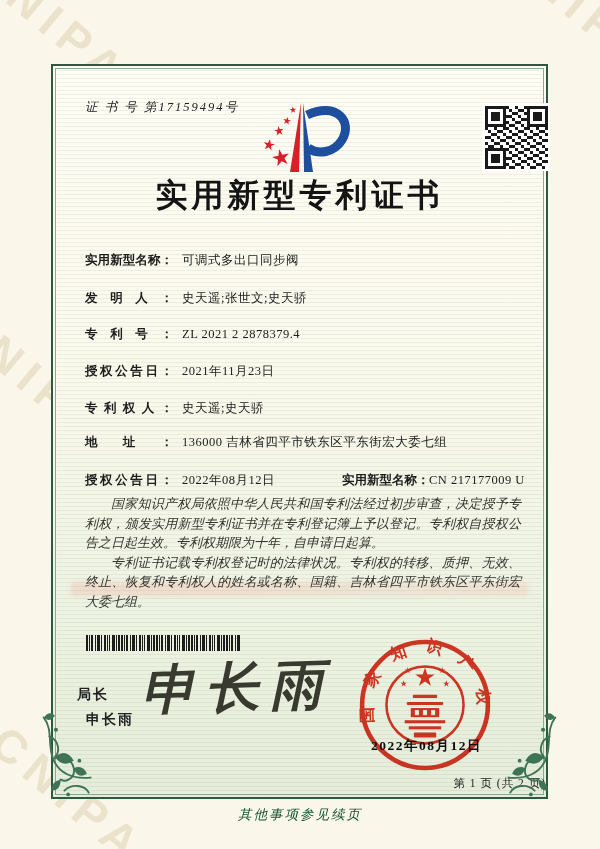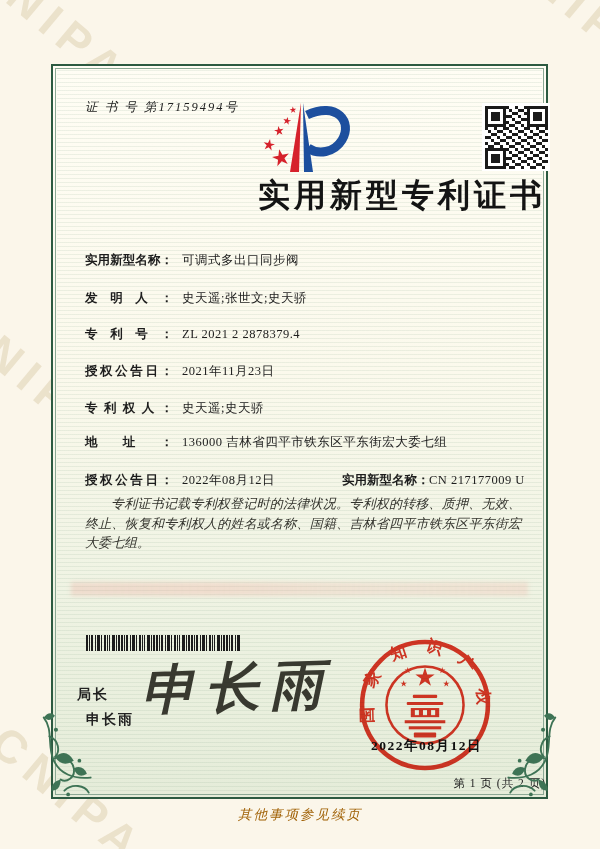--- a/index.html
+++ b/index.html
@@ -42,21 +42,21 @@
   .redband{
     position:absolute;left:18px;right:18px;top:516px;height:14px;
     background:linear-gradient(90deg,rgba(236,130,120,.20),rgba(243,162,150,.27) 30%,rgba(236,130,120,.13) 68%,rgba(243,162,150,.22));
     filter:blur(2px);pointer-events:none;
   }
   
   .cert-no{position:absolute;left:32px;top:33px;font-size:12.5px;letter-spacing:2px;color:#222;font-style:italic;}
   .logo{position:absolute;left:196px;top:34px;width:106px;height:78px;}
   .qr{position:absolute;left:429px;top:37px;width:68px;height:68px;background:#fff;
       display:flex;align-items:center;justify-content:center;}
-  .title{position:absolute;left:0;right:0;top:108px;text-align:right;
+  .title{position:absolute;left:0;right:0;top:108px;text-align:center;
          font-size:32px;font-weight:700;letter-spacing:4px;color:#141414;}
   
   .frow{position:absolute;left:32px;font-size:12.5px;white-space:nowrap;color:#1d1d1d;}
   .frow .lbl{display:inline-block;width:88px;text-align:justify;text-align-last:justify;
              font-weight:600;margin-right:9px;font-family:Liberation Mono, monospace;}
   .frow .val{letter-spacing:.5px;}
   .r0{top:186px}.r1{top:224px}.r2{top:260px}.r3{top:297px}.r4{top:334px}.r5{top:368px}.r6{top:406px}
   .grant2{position:absolute;left:257px;top:0;}
   .grant2 .lbl{width:78px;}
   
@@ -73,21 +73,21 @@
   .seal-ring-text{font-size:16px;letter-spacing:17px;fill:#df2b1a;font-weight:700;}
   .seal-date{position:absolute;left:318px;top:671px;font-size:13.5px;font-weight:700;
              letter-spacing:1.5px;color:#101010;white-space:nowrap;}
   .page-num{position:absolute;left:0;right:0;top:710px;text-align:right;font-size:11.5px;letter-spacing:1px;}
   
   .fl{position:absolute;width:60px;height:104px;pointer-events:none;}
   .fl-left{left:-13px;bottom:-11px;}
   .fl-right{right:-13px;bottom:-11px;transform:scaleX(-1);}
   
   .next-note{position:absolute;left:0;right:0;top:806px;text-align:center;
-             font-size:13.5px;font-style:italic;letter-spacing:2px;color:#a16207;}
+             font-size:13.5px;font-style:italic;letter-spacing:2px;color:#14532d;}
 </style>
 </head>
 <body>
 
 <div class="wm wm1">CNIPA</div>
 <div class="wm wm2">CNIPA</div>
 <div class="wm wm3">CNIPA</div>
 <div class="wm wm4">CNIPA</div>
 <div class="wm wm5">CNIPA</div>
 <div class="wm-gray">A</div>
@@ -371,20 +371,21 @@
     <span class="lbl">地址：</span><span class="val">136000 吉林省四平市铁东区平东街宏大委七组</span>
   </div>
   <div class="frow r6">
     <span class="lbl">授权公告日：</span><span class="val">2022年08月12日</span>
     <span class="grant2">
       <span class="lbl">实用新型名称：</span><span class="val">CN 217177009 U</span>
     </span>
   </div>
 
   <div class="paras">
+    <p>国家知识产权局依照中华人民共和国专利法经过初步审查，决定授予专利权，颁发实用新型专利证书并在专利登记簿上予以登记。专利权自授权公告之日起生效。专利权期限为十年，自申请日起算。</p>
     <p>专利证书记载专利权登记时的法律状况。专利权的转移、质押、无效、终止、恢复和专利权人的姓名或名称、国籍、吉林省四平市铁东区平东街宏大委七组。</p>
   </div>
 
   <svg class="barcode" viewBox="0 0 156 16" preserveAspectRatio="none">
     <g id="bc-bars" fill="#1c1c1c">
         <rect x="0" y="0" width="2" height="16"></rect>
         <rect x="3" y="0" width="1" height="16"></rect>
         <rect x="5" y="0" width="2" height="16"></rect>
         <rect x="9" y="0" width="1" height="16"></rect>
         <rect x="11" y="0" width="3" height="16"></rect>

